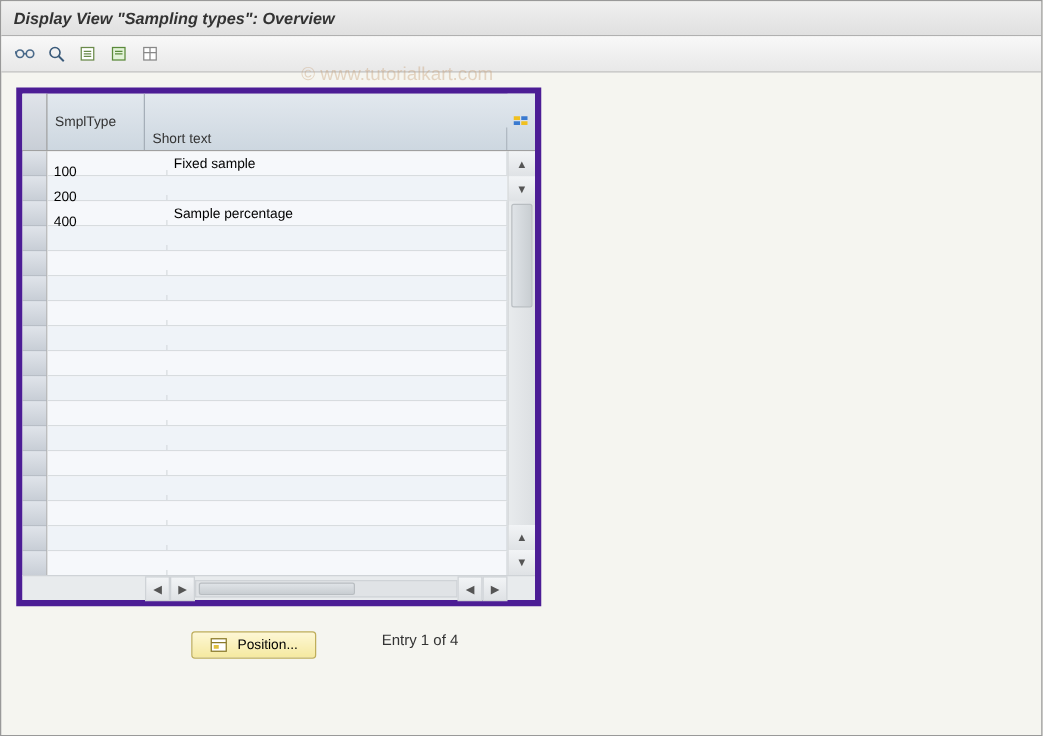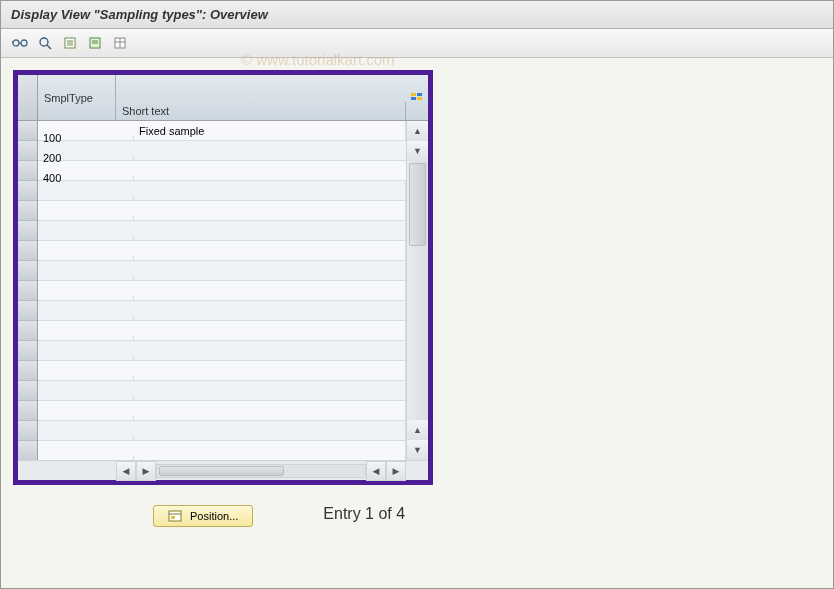--- a/index.html
+++ b/index.html
@@ -196,22 +196,22 @@
       align-items: center;
       background: linear-gradient(to bottom, #fdf7d5, #f5e9a0);
       border: 1px solid #bfae5a;
       border-radius: 3px;
       padding: 3px 14px;
       cursor: pointer;
       font-size: 11px;
       gap: 8px;
     }
     .entry-label {
-      margin-left: 70px;
-      font-size: 16px;
+      margin-left: 52px;
+      font-size: 12px;
       color: #333;
     }
     .icon-svg { display: block; }
   </style>
 </head>
 <body>
 
 <div class="title-bar">Display View "Sampling types": Overview</div>
 
 <div class="toolbar">
@@ -296,20 +296,21 @@
       <div class="rows-area">
         <div class="data-row">
             <div class="data-cell cell-type">100</div>
             <div class="data-cell cell-short">Fixed sample</div>
           </div>
         <div class="data-row">
             <div class="data-cell cell-type">200</div>
           </div>
         <div class="data-row">
             <div class="data-cell cell-type">400</div>
+            <div class="data-cell cell-short">Sample percentage</div>
           </div>
         <div class="data-row">
             <div class="data-cell cell-type"></div>
             <div class="data-cell cell-short"></div>
           </div>
         <div class="data-row">
             <div class="data-cell cell-type"></div>
             <div class="data-cell cell-short"></div>
           </div>
         <div class="data-row">

